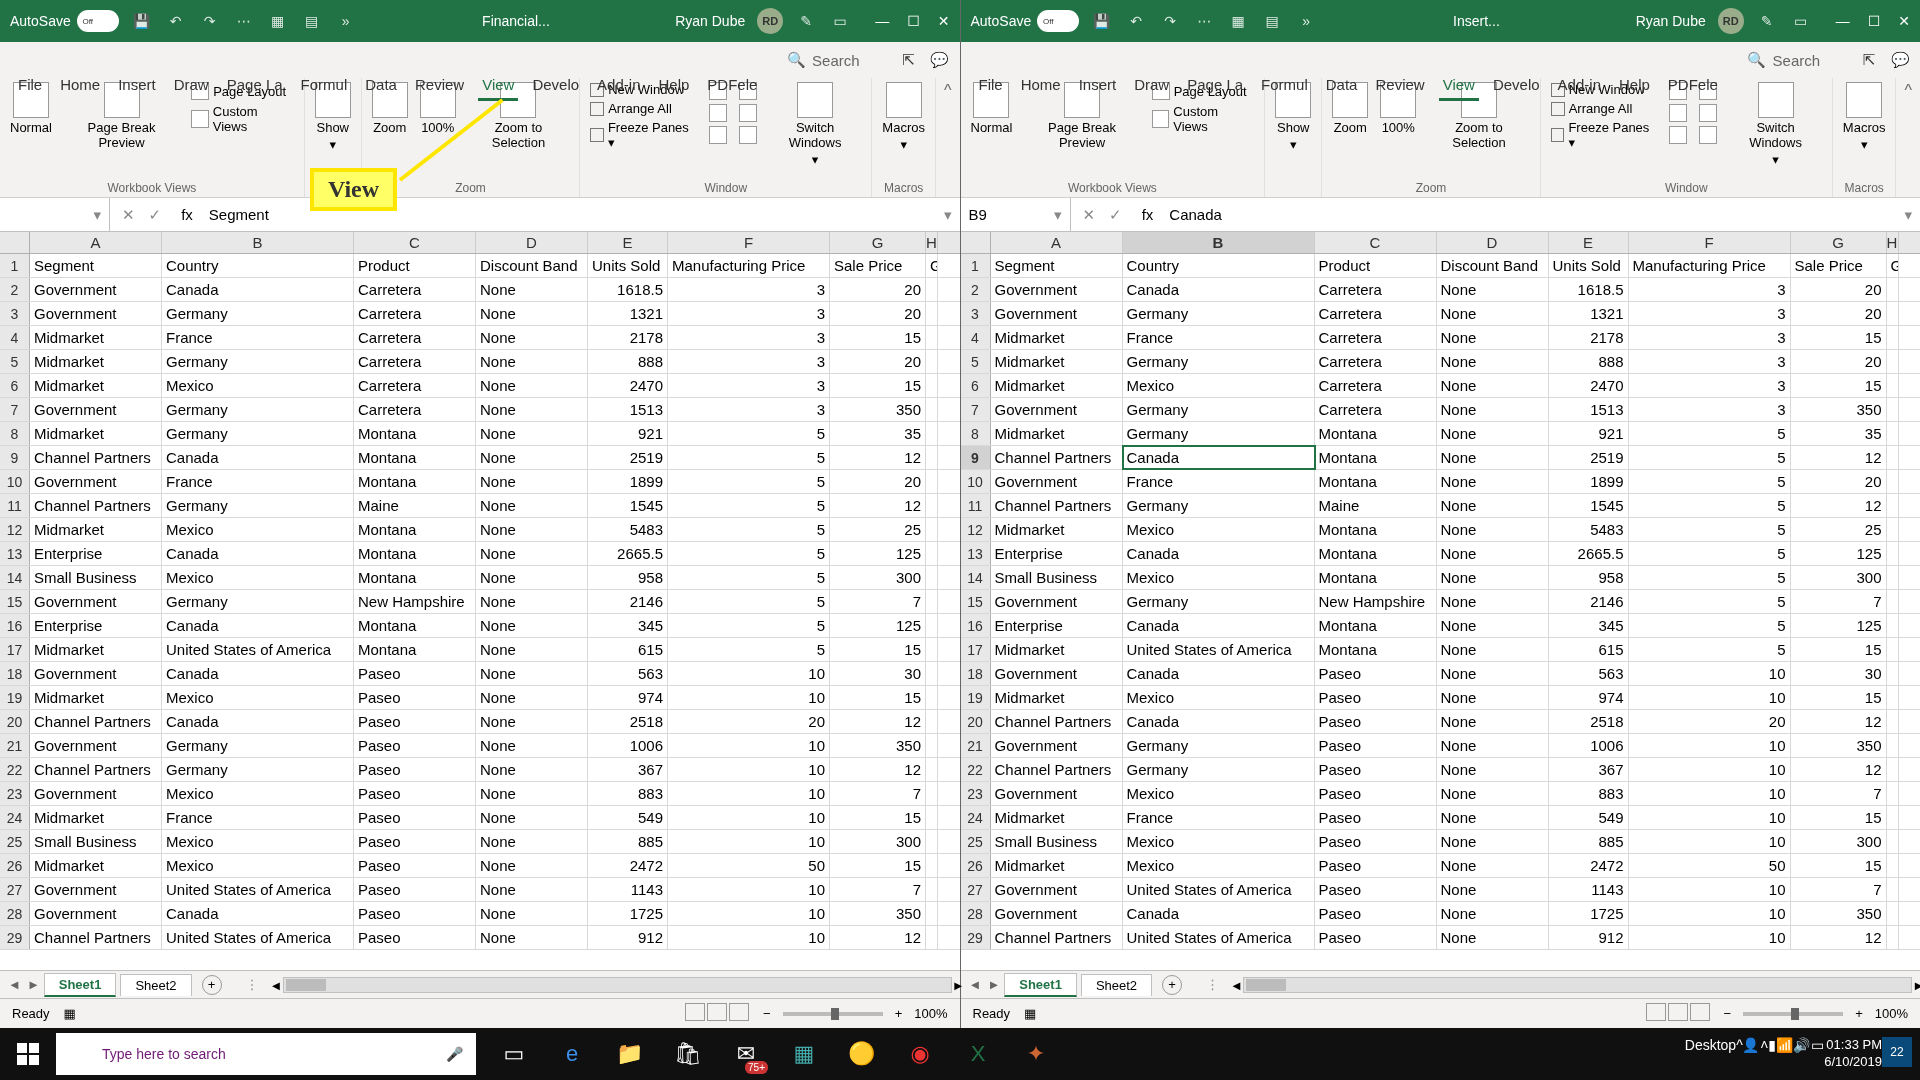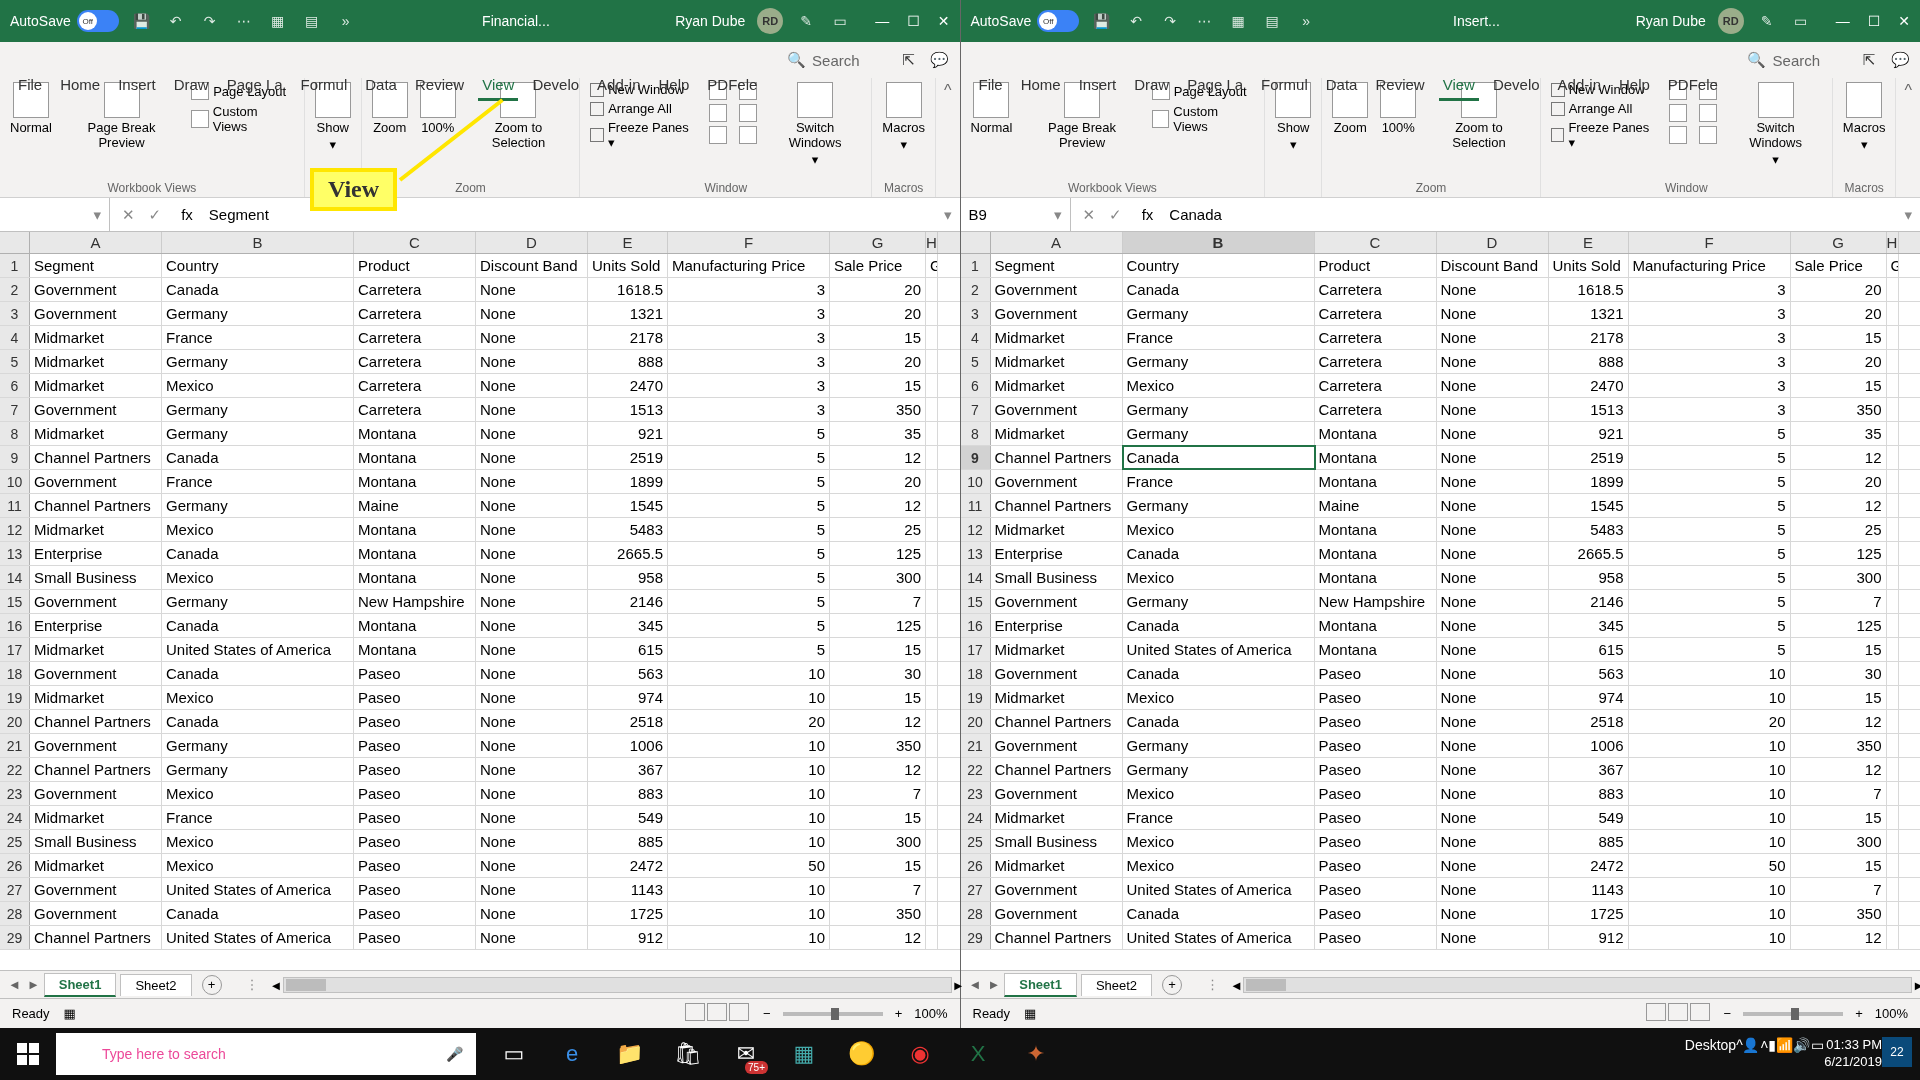--- a/index.html
+++ b/index.html
@@ -4,21 +4,21 @@
 <style>
 * { margin: 0; padding: 0; box-sizing: border-box; font-family: "Segoe UI", sans-serif; }
 body { background: #fff; width: 1920px; height: 1080px; overflow: hidden; display: flex; flex-direction: column; }
 .windows { display: flex; flex: 1; }
 .excel-window { flex: 1; display: flex; flex-direction: column; border-right: 1px solid #666; background: #e6e6e6; }
 .excel-window:last-child { border-right: none; }
 
 
 .titlebar { height: 42px; background: #217346; display: flex; align-items: center; color: #fff; font-size: 14px; padding: 0 10px; gap: 12px; }
 .autosave { display: flex; align-items: center; gap: 6px; }
-.toggle { width: 42px; height: 22px; background: #3b82f6; border-radius: 11px; display: flex; align-items: center; padding: 2px; }
+.toggle { width: 42px; height: 22px; background: #ffffff; border-radius: 11px; display: flex; align-items: center; padding: 2px; }
 .toggle-knob { width: 18px; height: 18px; background: #fff; border-radius: 50%; font-size: 8px; display: flex; align-items: center; justify-content: center; color: #333; }
 .tb-icon { width: 22px; height: 22px; display: flex; align-items: center; justify-content: center; opacity: 0.85; }
 .tb-spacer { flex: 1; text-align: center; overflow: hidden; white-space: nowrap; text-overflow: ellipsis; }
 .user-badge { width: 26px; height: 26px; border-radius: 50%; background: #9aad8a; color: #333; font-size: 11px; display: flex; align-items: center; justify-content: center; font-weight: 600; }
 .win-controls { display: flex; gap: 18px; margin-left: 12px; }
 
 
 .ribbon-tabs { height: 36px; background: #f3f2f1; display: flex; align-items: center; padding: 0 10px; gap: 2px; font-size: 15px; color: #333; }
 .ribbon-tabs .tab { padding: 6px 8px; cursor: pointer; white-space: nowrap; position: relative; margin-top: 48px; }
 .ribbon-tabs .tab.active { color: #217346; }
@@ -77,21 +77,21 @@
 
 
 .callout { position: absolute; background: #ffff66; border: 4px solid #ffe600; padding: 4px 14px; font-size: 24px; font-weight: 700; font-family: "Comic Sans MS", cursive; color: #333; z-index: 100; }
 .callout-line { position: absolute; width: 140px; height: 4px; background: #ffe600; transform-origin: left center; z-index: 99; }
 
 
 .taskbar { height: 52px; background: #101010; display: flex; align-items: center; color: #fff; font-size: 14px; }
 .start { width: 56px; height: 100%; display: flex; align-items: center; justify-content: center; }
 .win-logo { width: 22px; height: 22px; display: grid; grid-template: 1fr 1fr / 1fr 1fr; gap: 2px; }
 .win-logo span { background: #fff; }
-.search { flex: 0 0 420px; height: 42px; background: #fff; display: flex; align-items: center; padding: 0 12px; gap: 10px; color: #ec4899; }
+.search { flex: 0 0 420px; height: 42px; background: #fff; display: flex; align-items: center; padding: 0 12px; gap: 10px; color: #701a75; }
 .cortana { width: 24px; height: 24px; border: 2px solid #fff; border-radius: 50%; }
 .tb-apps { display: flex; gap: 2px; margin-left: 10px; }
 .tb-app { width: 56px; height: 52px; display: flex; align-items: center; justify-content: center; font-size: 22px; }
 .tray { margin-left: auto; display: flex; align-items: flex-start; gap: 0; padding-right: 8px; }
 .clock { text-align: right; font-size: 13px; line-height: 1.3; }
 .notif { width: 30px; height: 30px; background: #0a4a7a; display: flex; align-items: center; justify-content: center; font-size: 12px; }
 
 .cw-A { width: 132px; } .cw-B { width: 192px; } .cw-C { width: 122px; }
 .cw-D { width: 112px; } .cw-E { width: 80px; } .cw-F { width: 162px; }
 .cw-G { width: 96px; } .cw-H { width: 12px; }
@@ -1160,20 +1160,20 @@
     <span>Desktop</span>
     <span>^</span>
     <span>👤</span>
     <span>˄</span>
     <span>▮</span>
     <span>📶</span>
     <span>🔊</span>
     <span>▭</span>
     <div class="clock">
       <div>01:33 PM</div>
-        <div>6/21/2019</div>
+        <div>6/10/2019</div>
     </div>
     <div class="notif">22</div>
   </div>
 </div>
 
 <div class="callout" style="left: 310px; top: 168px;">View</div>
 <div class="callout-line" style="left: 400px; top: 178px; transform: rotate(-38deg); width: 130px;"></div>
 
 </body></html>

